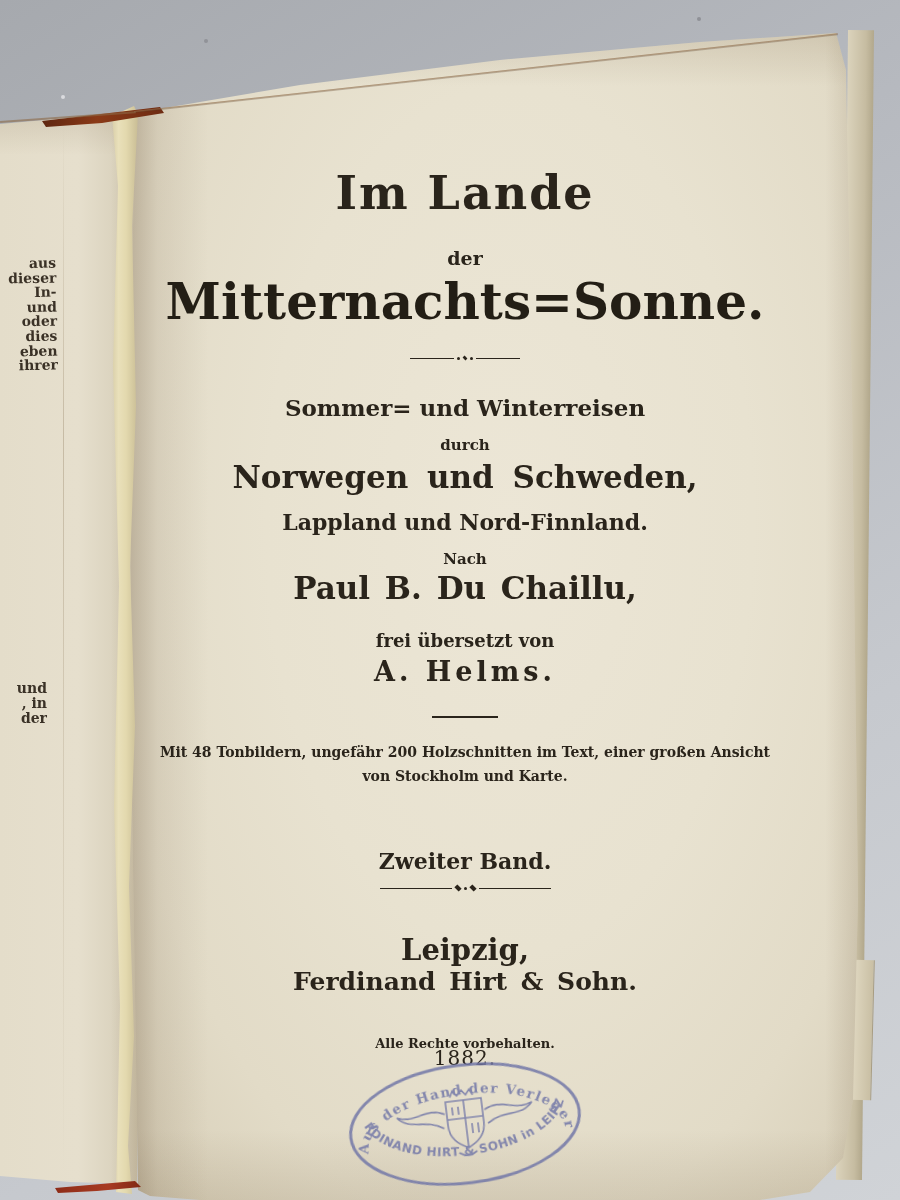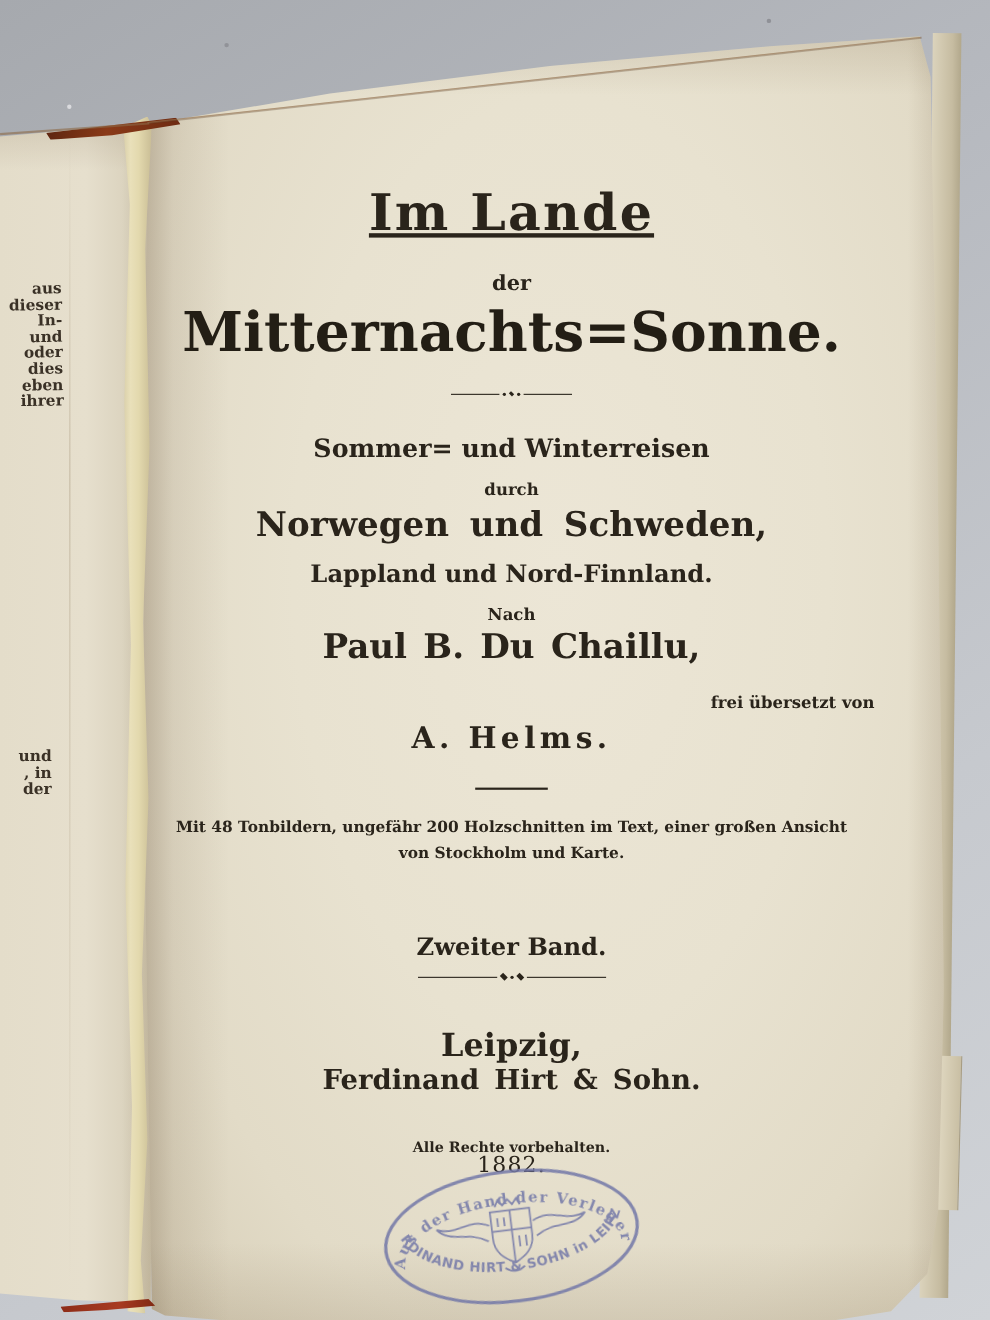--- a/index.html
+++ b/index.html
@@ -50,30 +50,30 @@
                      linear-gradient(to bottom,rgba(120,100,70,.18) 0%,rgba(0,0,0,0) 5%),
                      linear-gradient(to top,rgba(120,100,70,.15) 0%,rgba(0,0,0,0) 6%);}
   .edge-line-title{position:absolute;left:134px;top:111px;width:708px;height:2px;z-index:4;
           background:linear-gradient(to bottom,rgba(150,115,80,.75),rgba(70,45,25,.25));
           transform:rotate(-6.3deg);transform-origin:left top;}
   .edge-line-left{position:absolute;left:0;top:121px;width:136px;height:2px;z-index:4;
           background:rgba(140,105,70,.6);transform:rotate(-4.1deg);transform-origin:left top;}
   
   .content{position:absolute;left:135px;top:0;width:660px;height:1200px;z-index:5;color:#2a241b;}
   .tline{position:absolute;left:0;width:100%;text-align:center;font-weight:bold;white-space:nowrap;}
-  .t-im{top:166px;font-size:46px;letter-spacing:2px;text-decoration:underline;}
+  .t-im{top:166px;font-size:46px;letter-spacing:2px;}
   .t-der{top:247px;font-size:19px;}
   .t-mit{top:272px;font-size:50px;letter-spacing:0px;color:#231e15;}
   .t-sommer{top:394px;font-size:23px;}
   .t-durch{top:436px;font-size:15px;}
   .t-norw{top:459px;font-size:31px;word-spacing:8px;}
   .t-lapp{top:509px;font-size:22px;}
   .t-nach{top:550px;font-size:15px;}
   .t-auth{top:570px;font-size:31px;word-spacing:4px;}
-  .t-frei{top:630px;font-size:15px;text-align:right;}
+  .t-frei{top:630px;font-size:18px;}
   .t-helms{top:656px;font-size:27px;letter-spacing:4px;}
   .t-note1{top:744px;font-size:14px;}
   .t-note2{top:768px;font-size:14px;}
   .t-vol{top:848px;font-size:22px;}
   .t-city{top:933px;font-size:29px;}
   .t-pub{top:967px;font-size:25px;word-spacing:5px;}
   .t-year{top:1006px;font-size:20px;font-weight:normal;letter-spacing:1px;margin-top:40px;}
   .t-rights{top:1036px;font-size:13px;}
   
   .orn{position:absolute;left:0;width:100%;display:flex;justify-content:center;}

